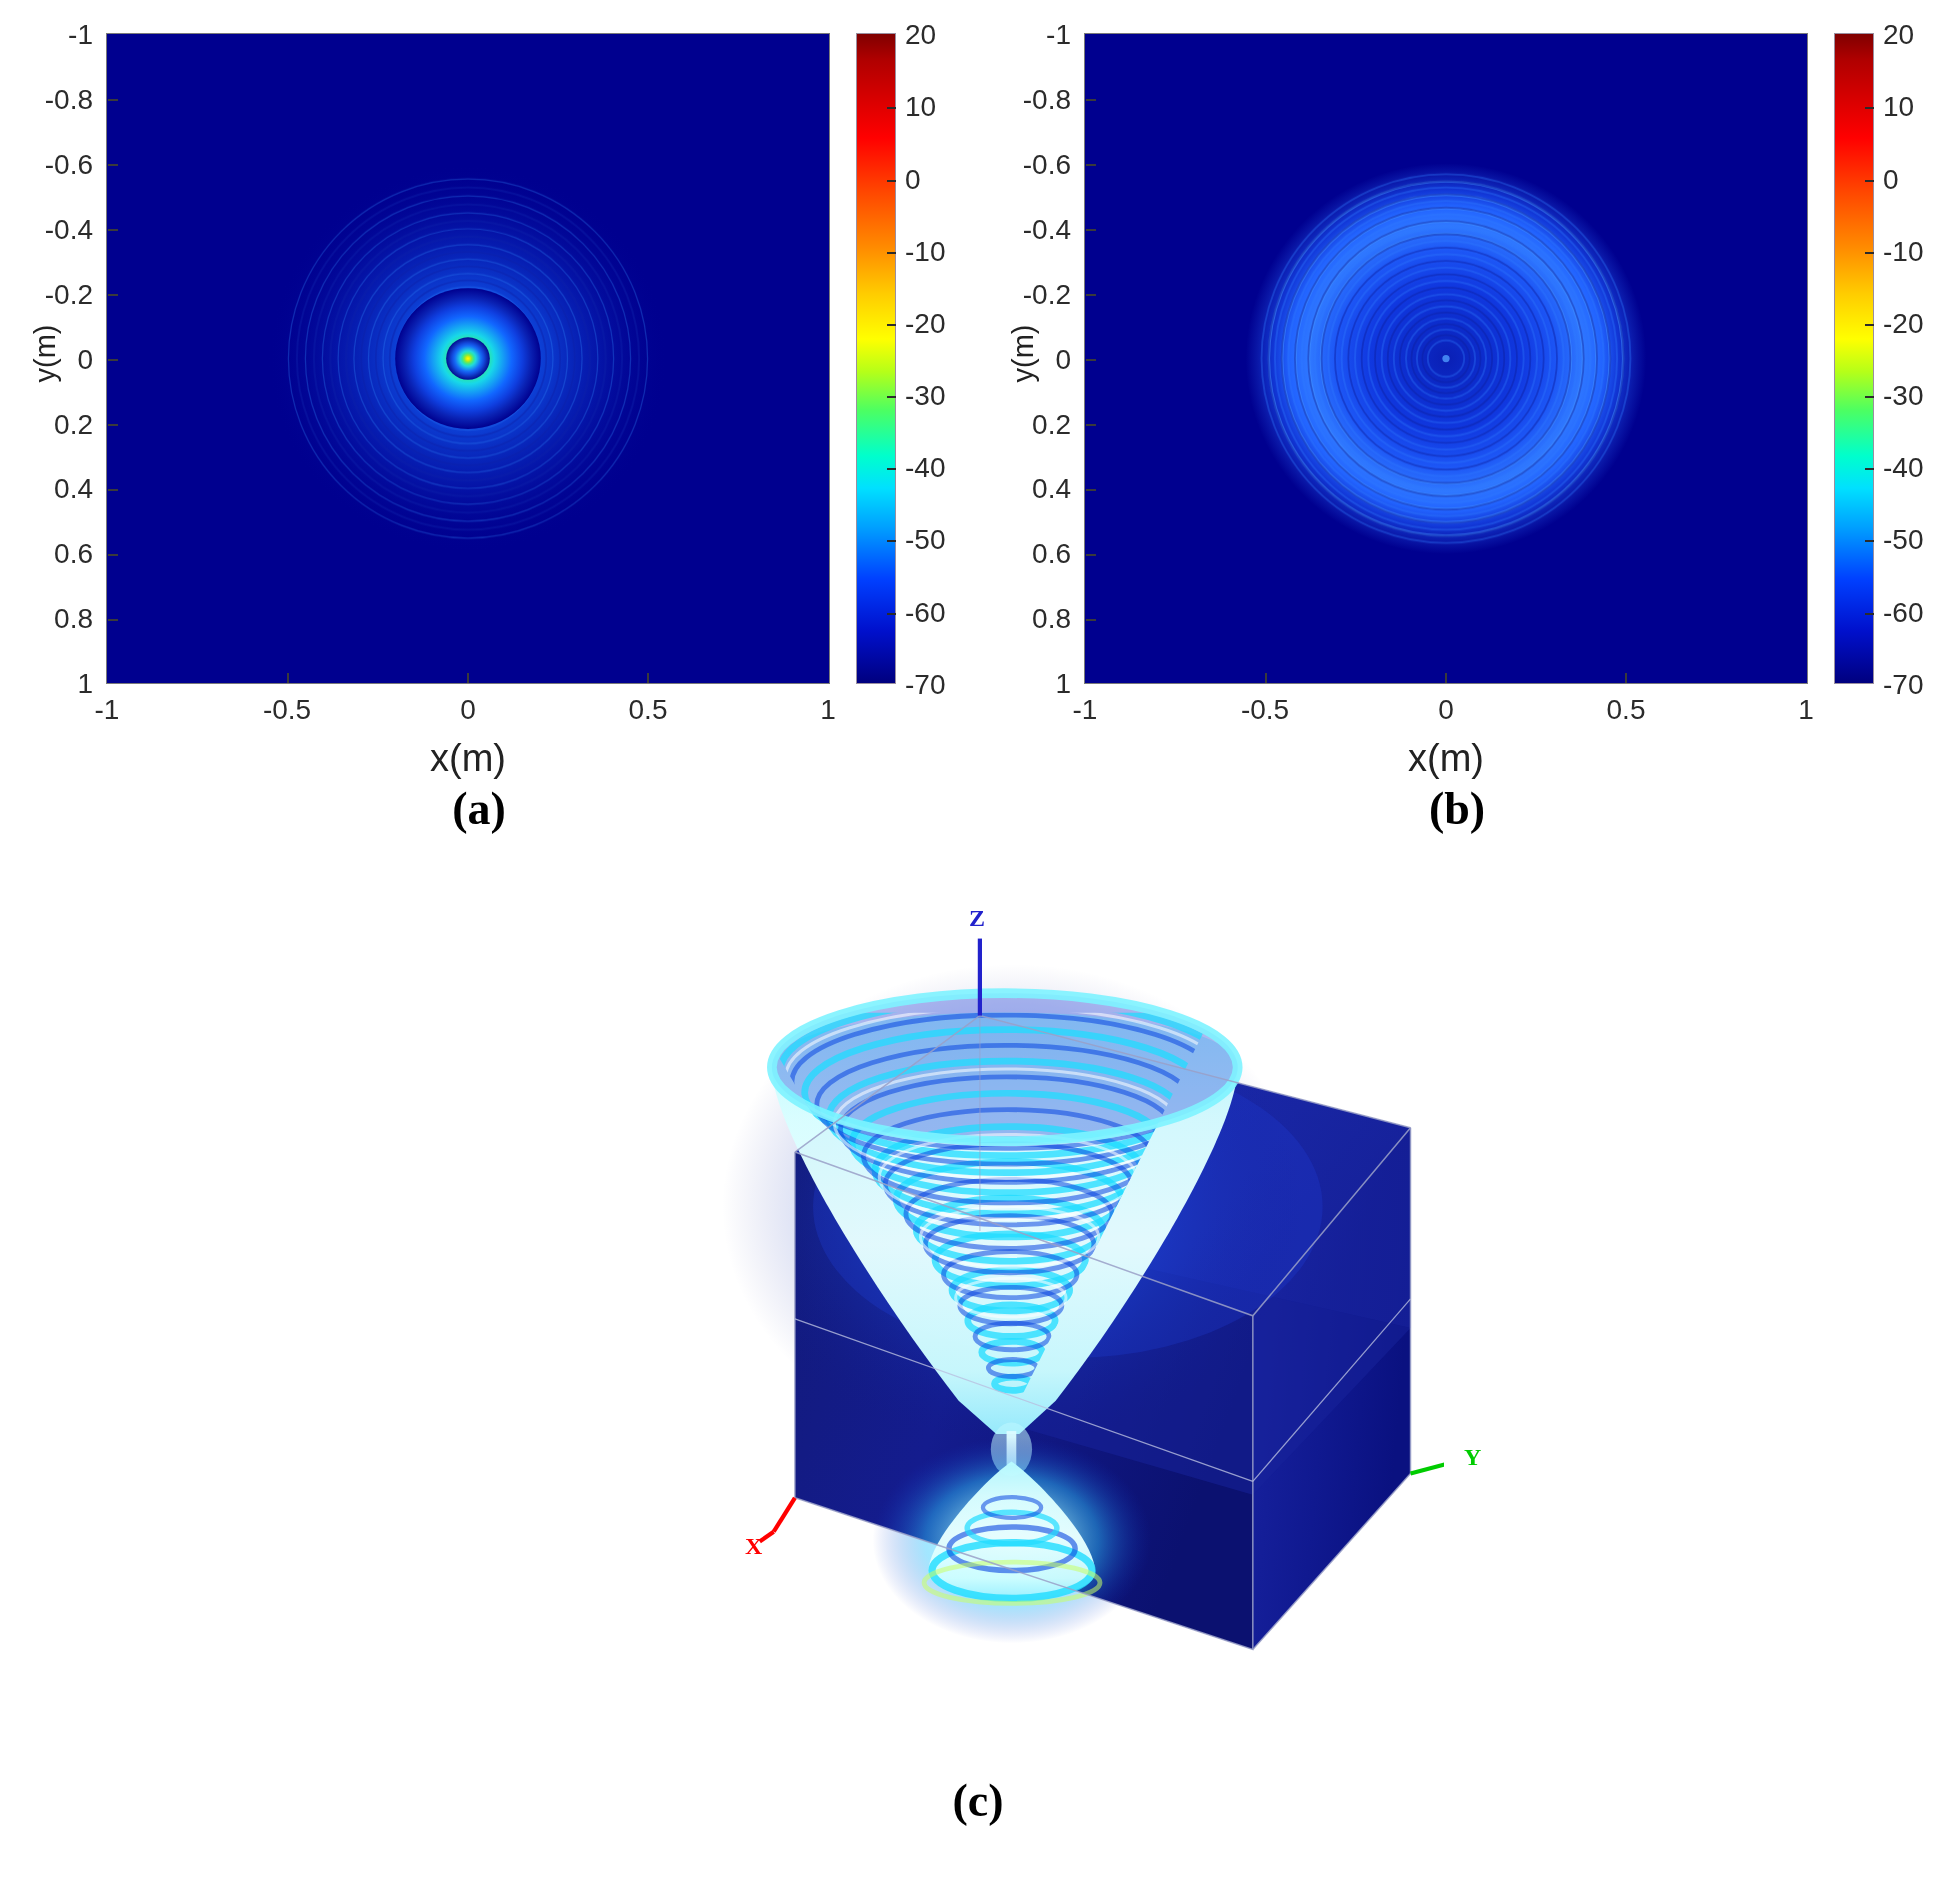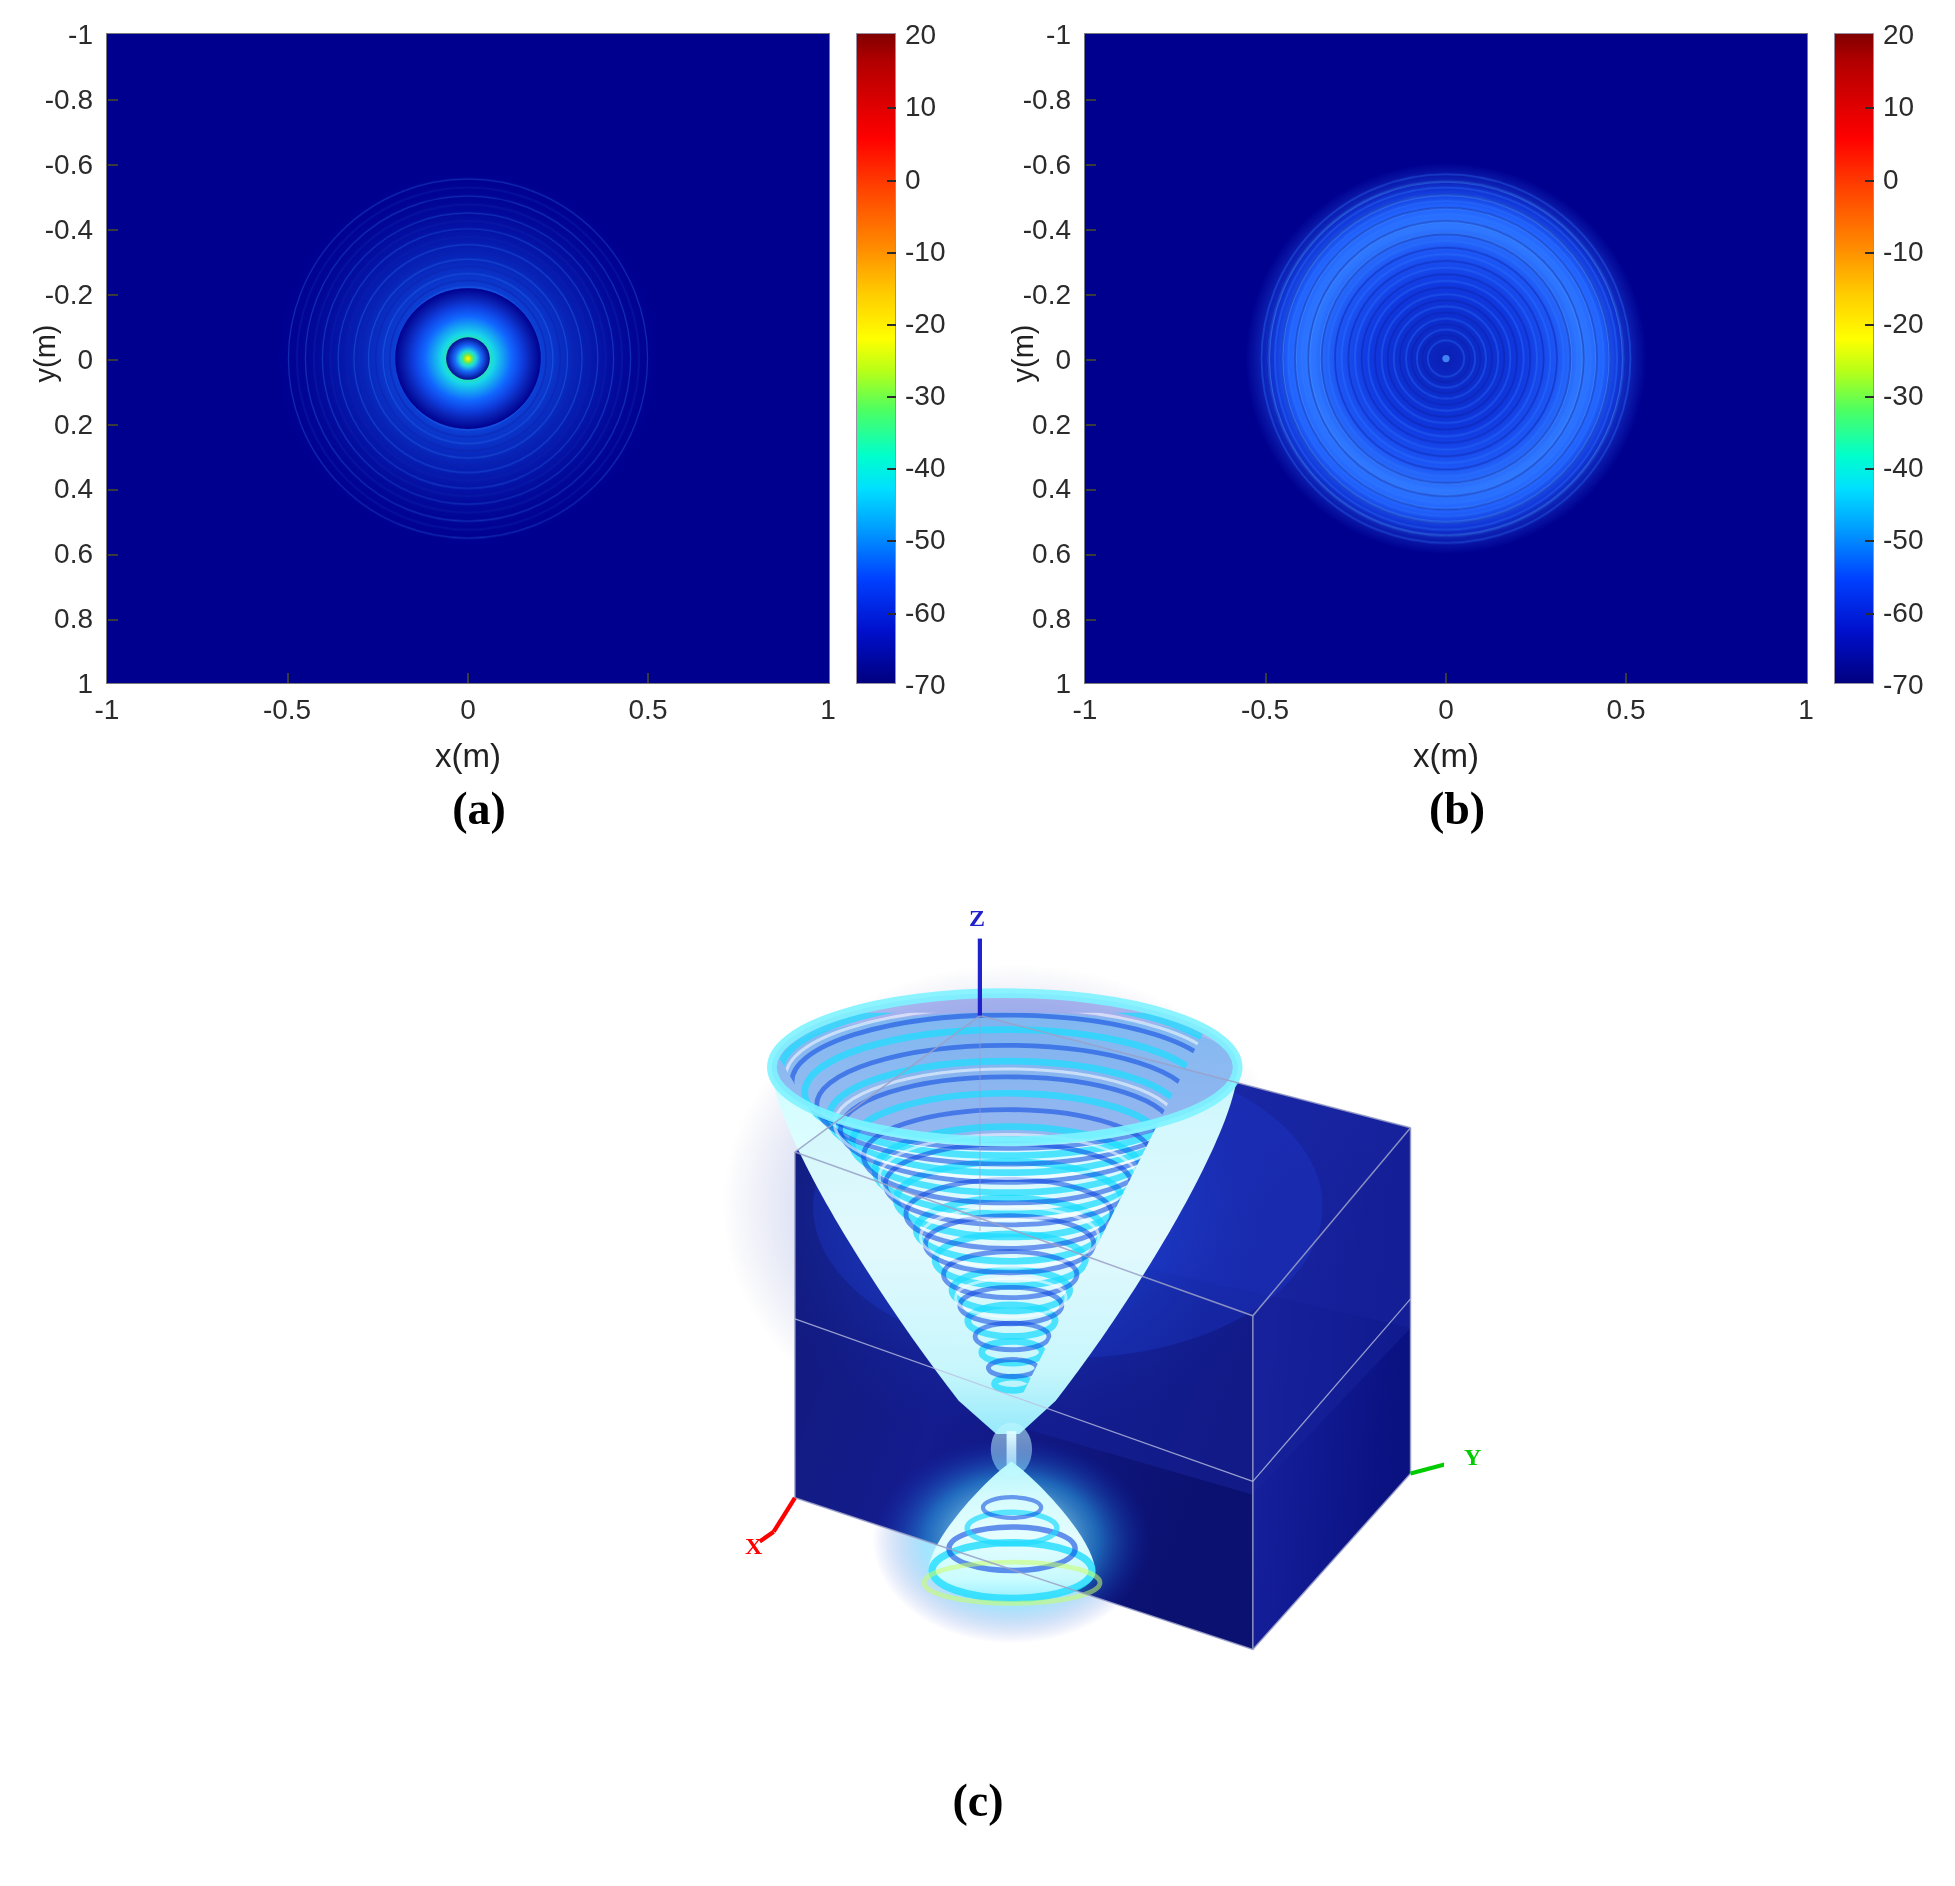--- a/index.html
+++ b/index.html
@@ -23,21 +23,21 @@
   .ytick{position:absolute;right:885px;transform:translateY(-50%);
          font-size:28px;color:#2b2b2b;white-space:nowrap;text-align:right;}
   .panel.b .ytick{right:885px;}
   .ytick-mark{position:absolute;width:9.7px;height:1.8px;background:#3a3a3a;}
   .xtick{position:absolute;transform:translateX(-50%);
          font-size:28px;color:#2b2b2b;white-space:nowrap;}
   .xtick-mark{position:absolute;width:1.8px;height:9.7px;background:#3a3a3a;}
 
   .ylabel{position:absolute;font-size:29px;color:#222;
           transform:rotate(-90deg);transform-origin:center center;white-space:nowrap;}
-  .xlabel{position:absolute;font-size:33px;color:#222;white-space:nowrap;
+  .xlabel{position:absolute;font-size:38px;color:#222;white-space:nowrap;
           transform:translateX(-50%);text-align:center;}
 
   
   .cbar{position:absolute;width:38px;border:1.2px solid #9a8fa0;}
   .cbar-grad{position:absolute;inset:0;}
   .cbtick{position:absolute;font-size:28px;color:#2b2b2b;transform:translateY(-50%);white-space:nowrap;}
   .cbtick-mark{position:absolute;width:8.5px;height:1.8px;background:#2b2b2b;right:0;}
 
   .sublabel{position:absolute;font-family:"Liberation Serif",serif;font-weight:bold;
             font-size:46px;color:#000;transform:translateX(-50%);}

